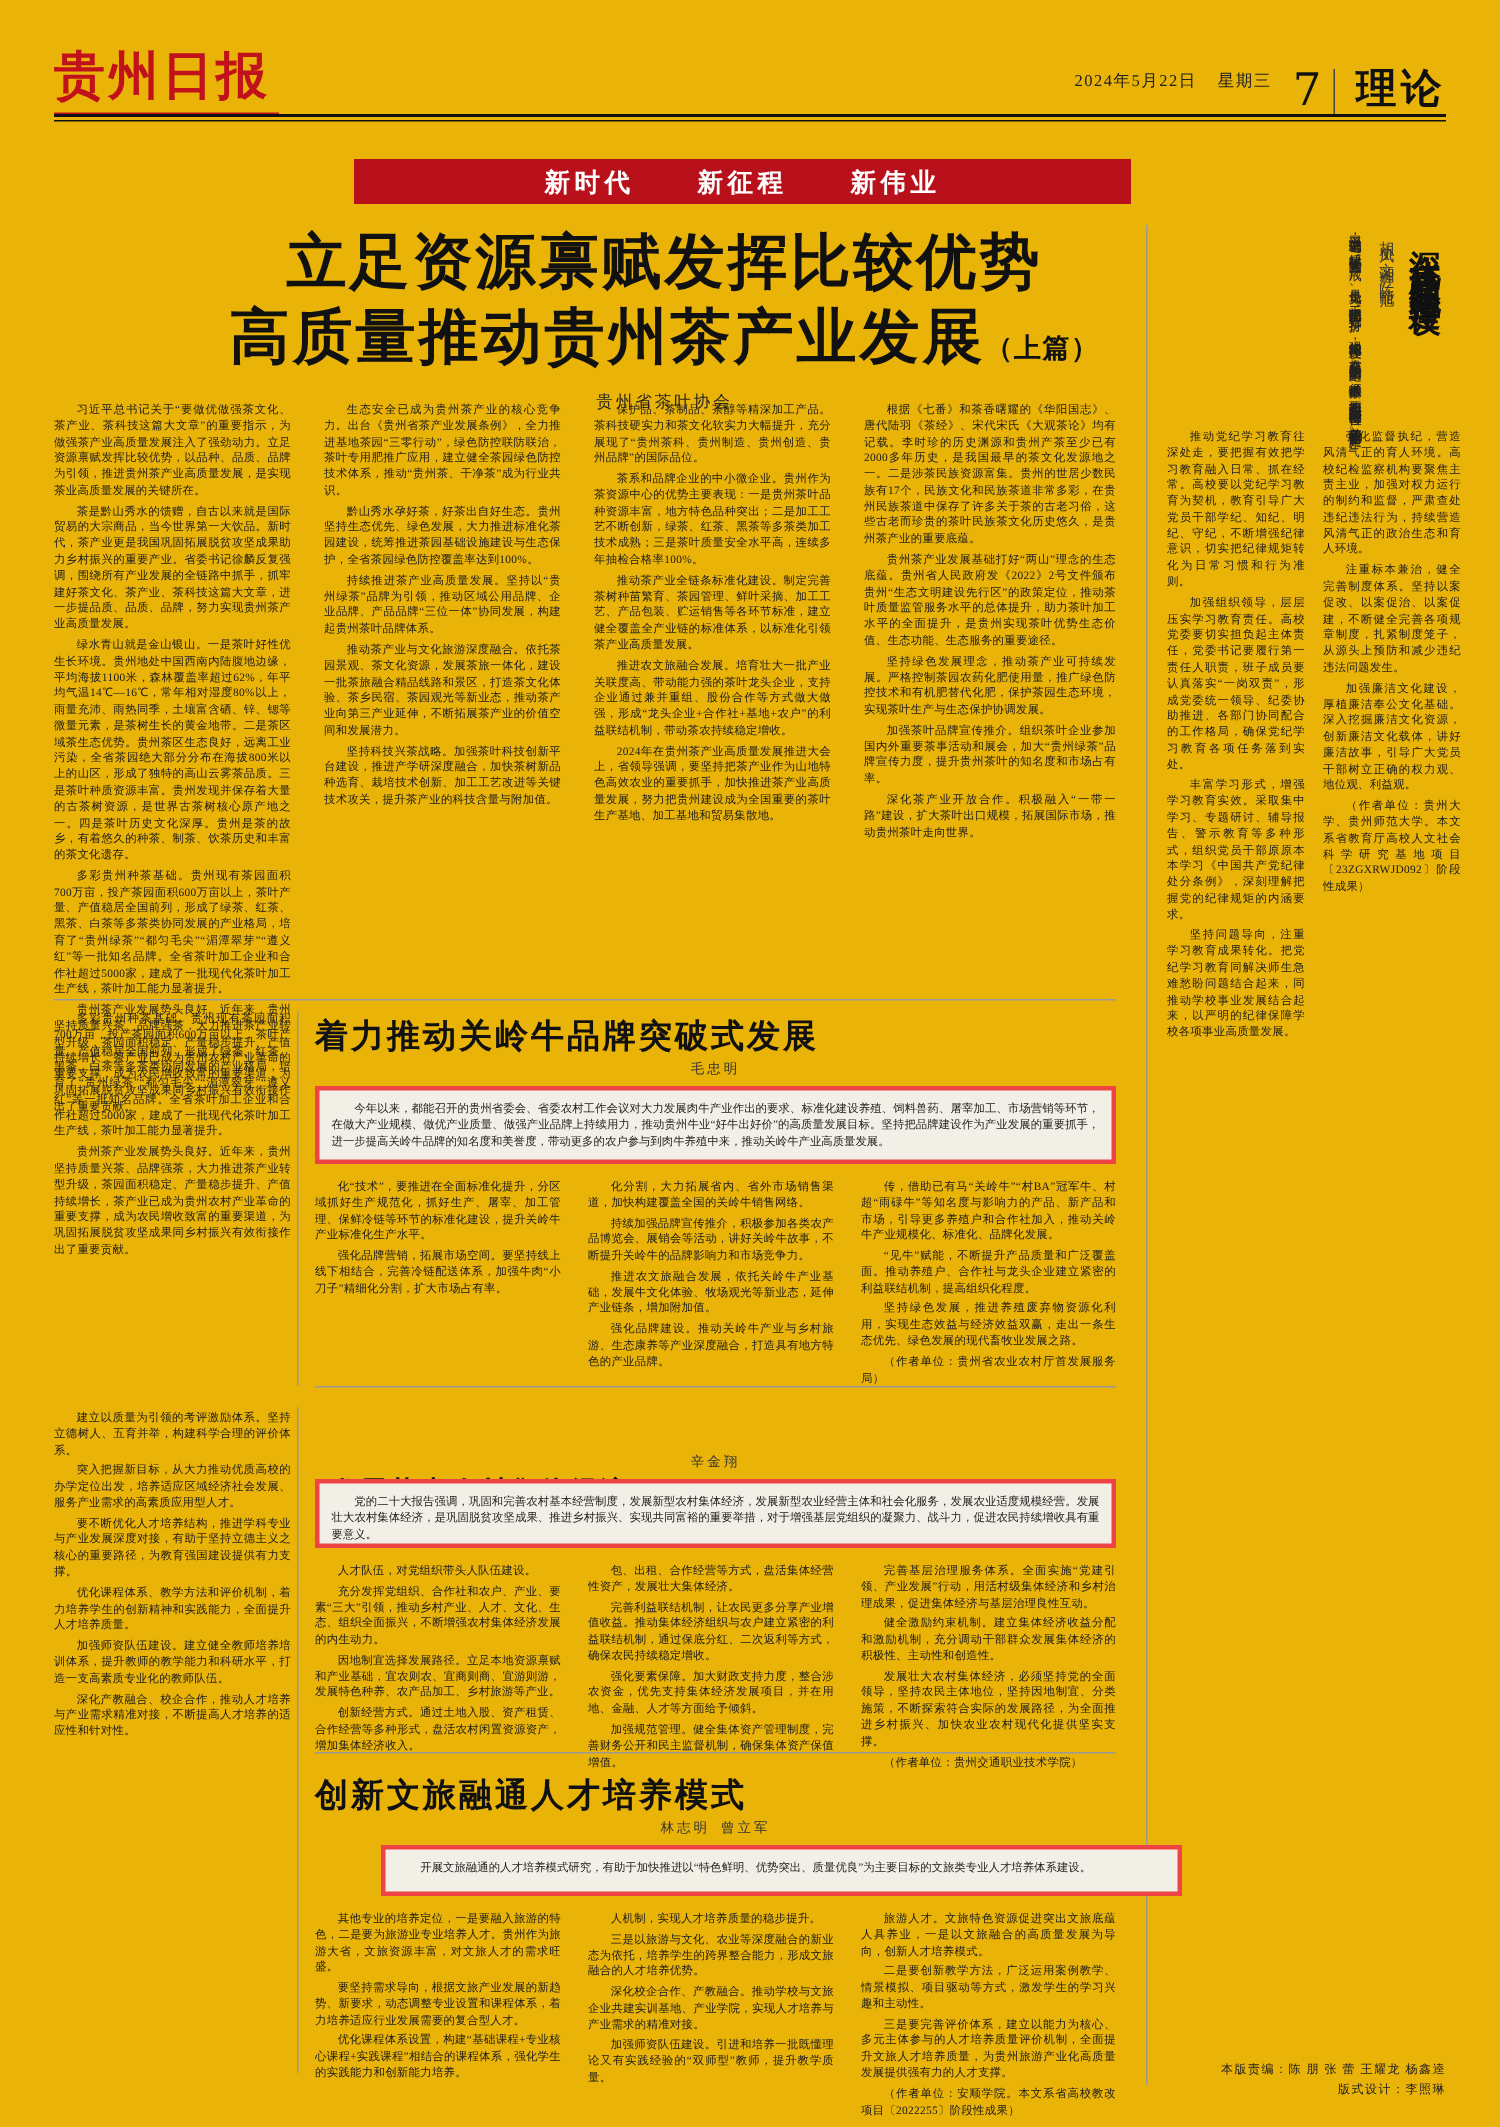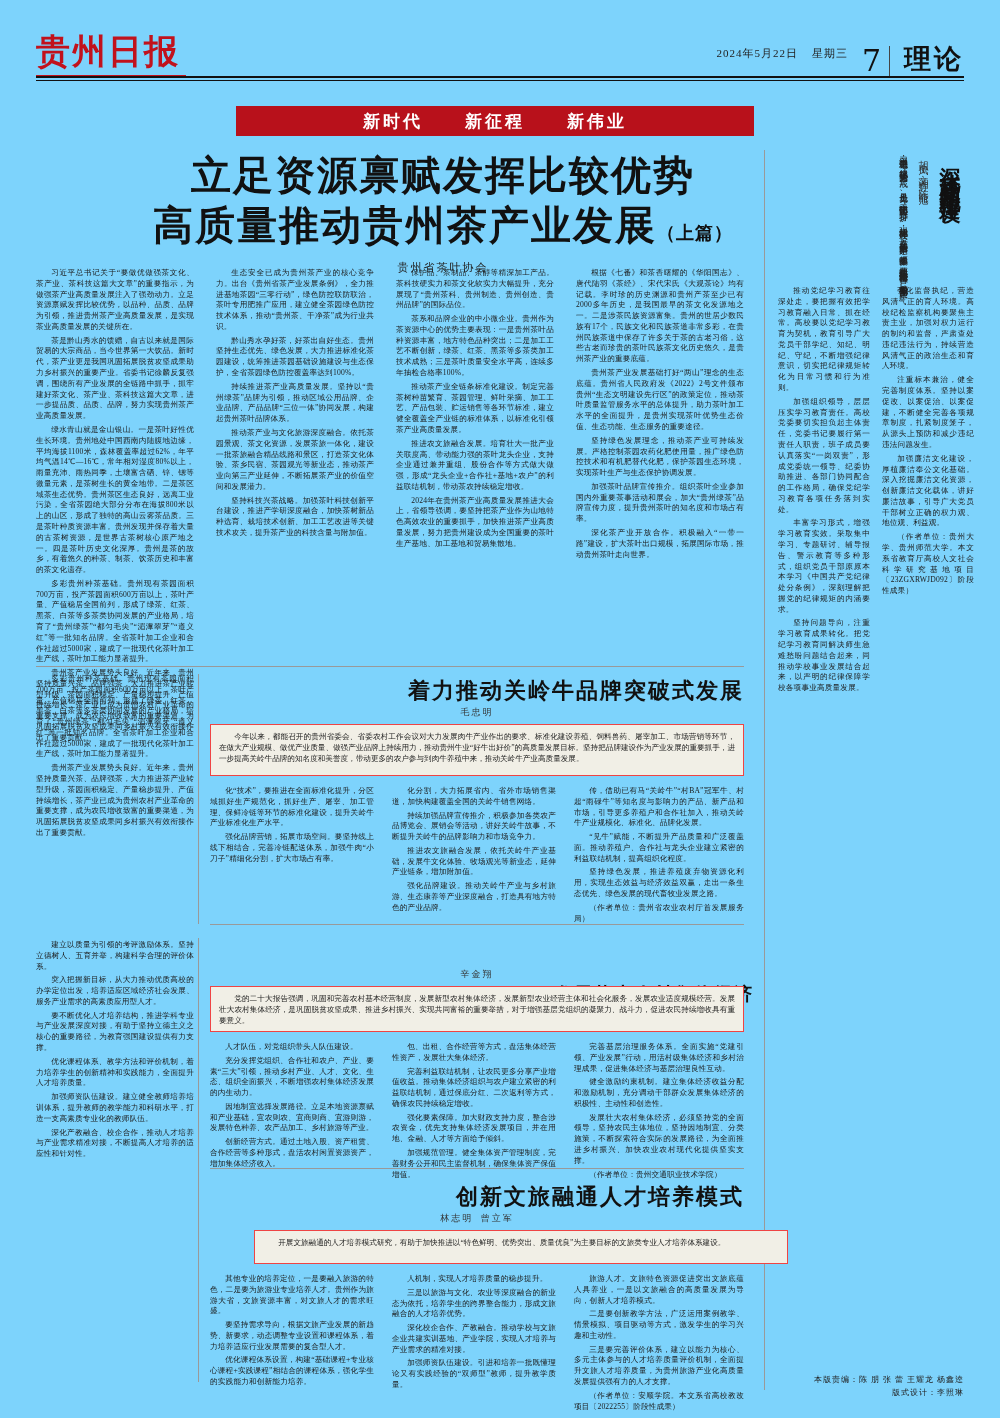--- a/index.html
+++ b/index.html
@@ -1,18 +1,18 @@
 <!DOCTYPE html>
 <html><head>
 <meta charset="utf-8">
 <style>
   html,body{margin:0;padding:0;background:#d8d8d8;}
   body{font-family:"Liberation Serif", serif;}
   .page{
-    width:1000px;height:1418px;background:#7dd3fc;margin:0 auto;position:relative;
+    width:1000px;height:1418px;background:#eab308;margin:0 auto;position:relative;
     box-sizing:border-box;padding:0;overflow:hidden;
   }
   
   .masthead{
     position:absolute;left:0;right:0;top:0;height:78px;
     display:flex;align-items:flex-end;justify-content:space-between;
     padding:30px 36px 0 36px;box-sizing:border-box;
   }
   .logo{
     font-family:"DejaVu Serif", serif;font-weight:bold;font-size:34px;color:#c1121c;
@@ -68,27 +68,27 @@
   
   .col{
     position:absolute;font-size:7.6px;line-height:1.42;color:#1b1b1b;text-align:justify;
     letter-spacing:.2px;
   }
   .col p{margin:0 0 3px 0;text-indent:2em;}
   .rule-v{position:absolute;border-left:1px solid #999;}
   .rule-h{position:absolute;border-top:1px solid #999;}
 
   .arttitle{
-    position:absolute;text-align:right;font-family:"DejaVu Serif",serif;
+    position:absolute;text-align:left;font-family:"DejaVu Serif",serif;
     font-weight:bold;color:#111;
   }
   .artauthor{position:absolute;text-align:center;font-size:9px;color:#333;letter-spacing:2px;}
   .lede{
     position:absolute;font-size:7.6px;line-height:1.45;color:#1b1b1b;text-align:justify;
-    background:#f1efe6;border:1px solid #ef4444;padding:6px 8px;box-sizing:border-box;
+    background:#f1efe6;border:3px solid #ef4444;padding:6px 8px;box-sizing:border-box;
   }
   .lede p{margin:0;text-indent:2em;}
   .footer{
     position:absolute;right:36px;bottom:18px;text-align:right;font-size:8px;color:#222;
     line-height:1.7;letter-spacing:1px;
   }
 </style>
 </head>
 <body>
 

